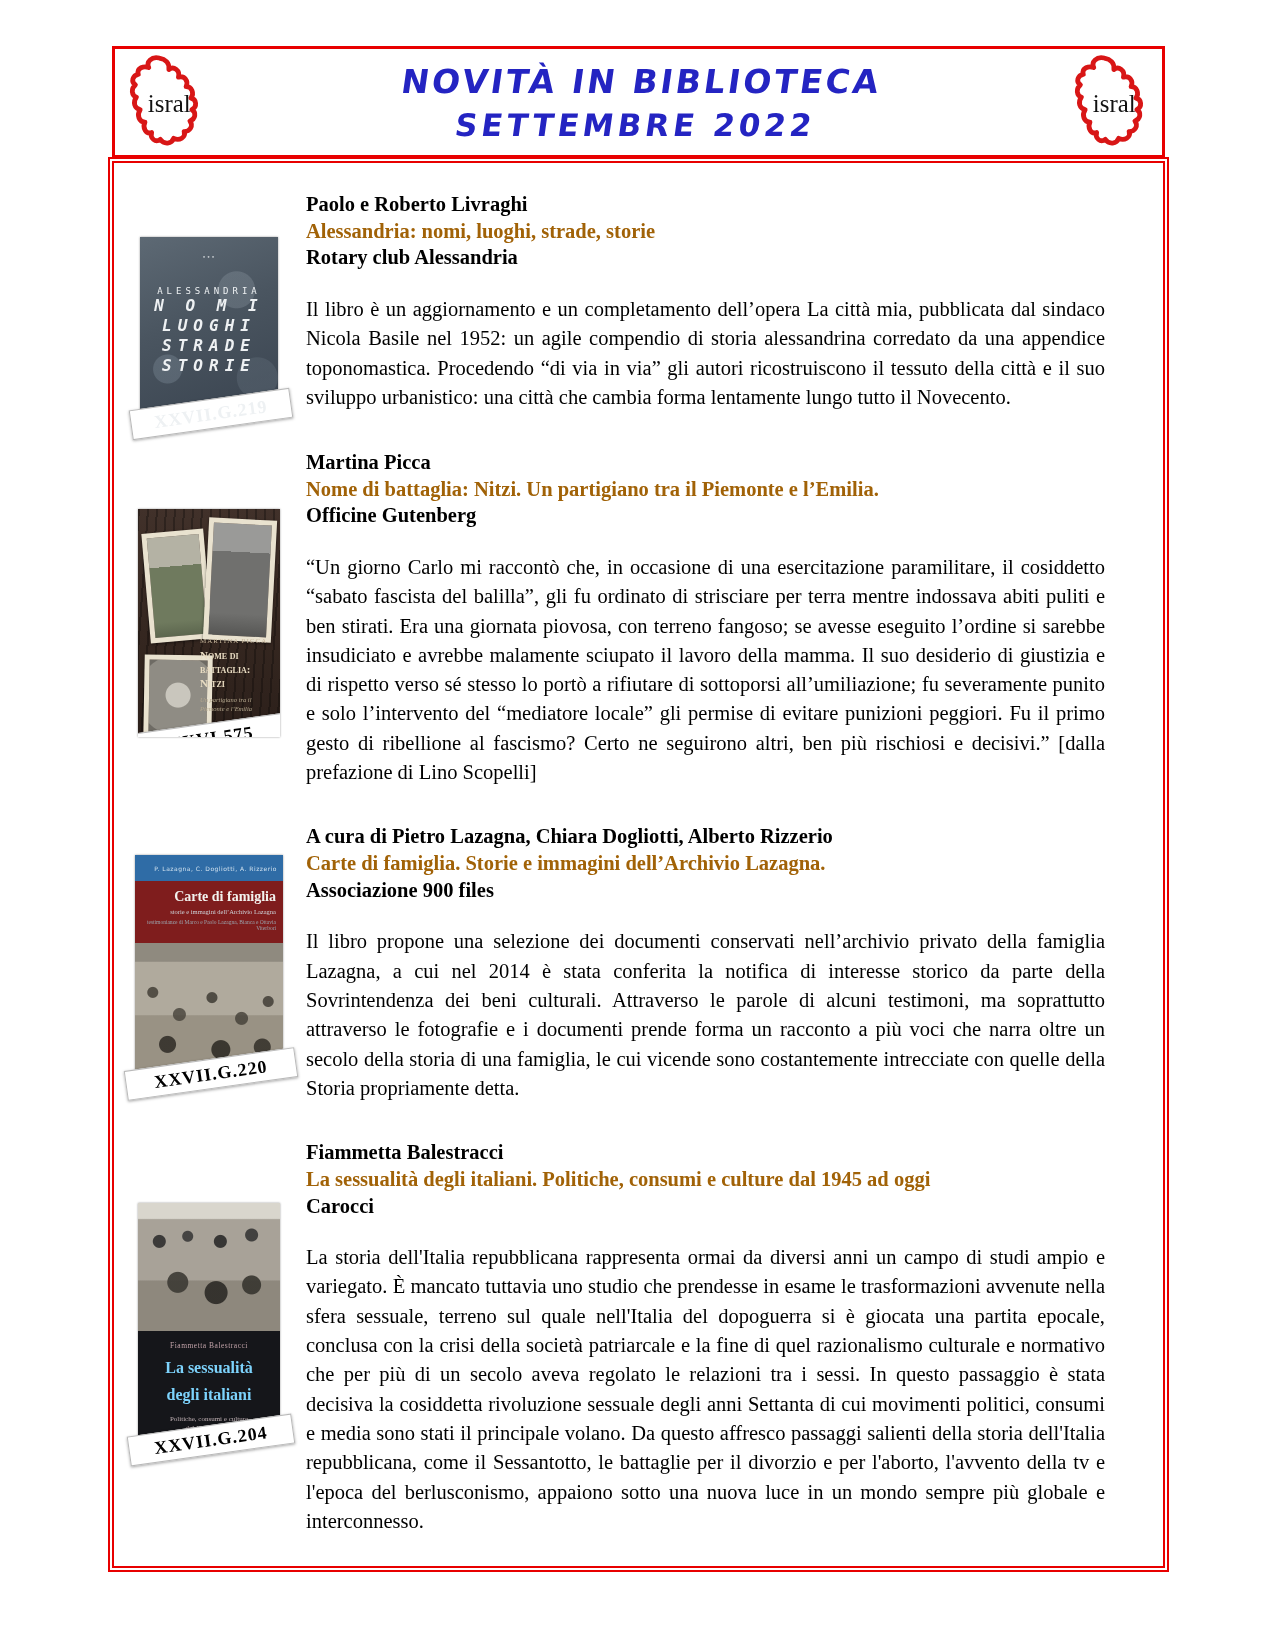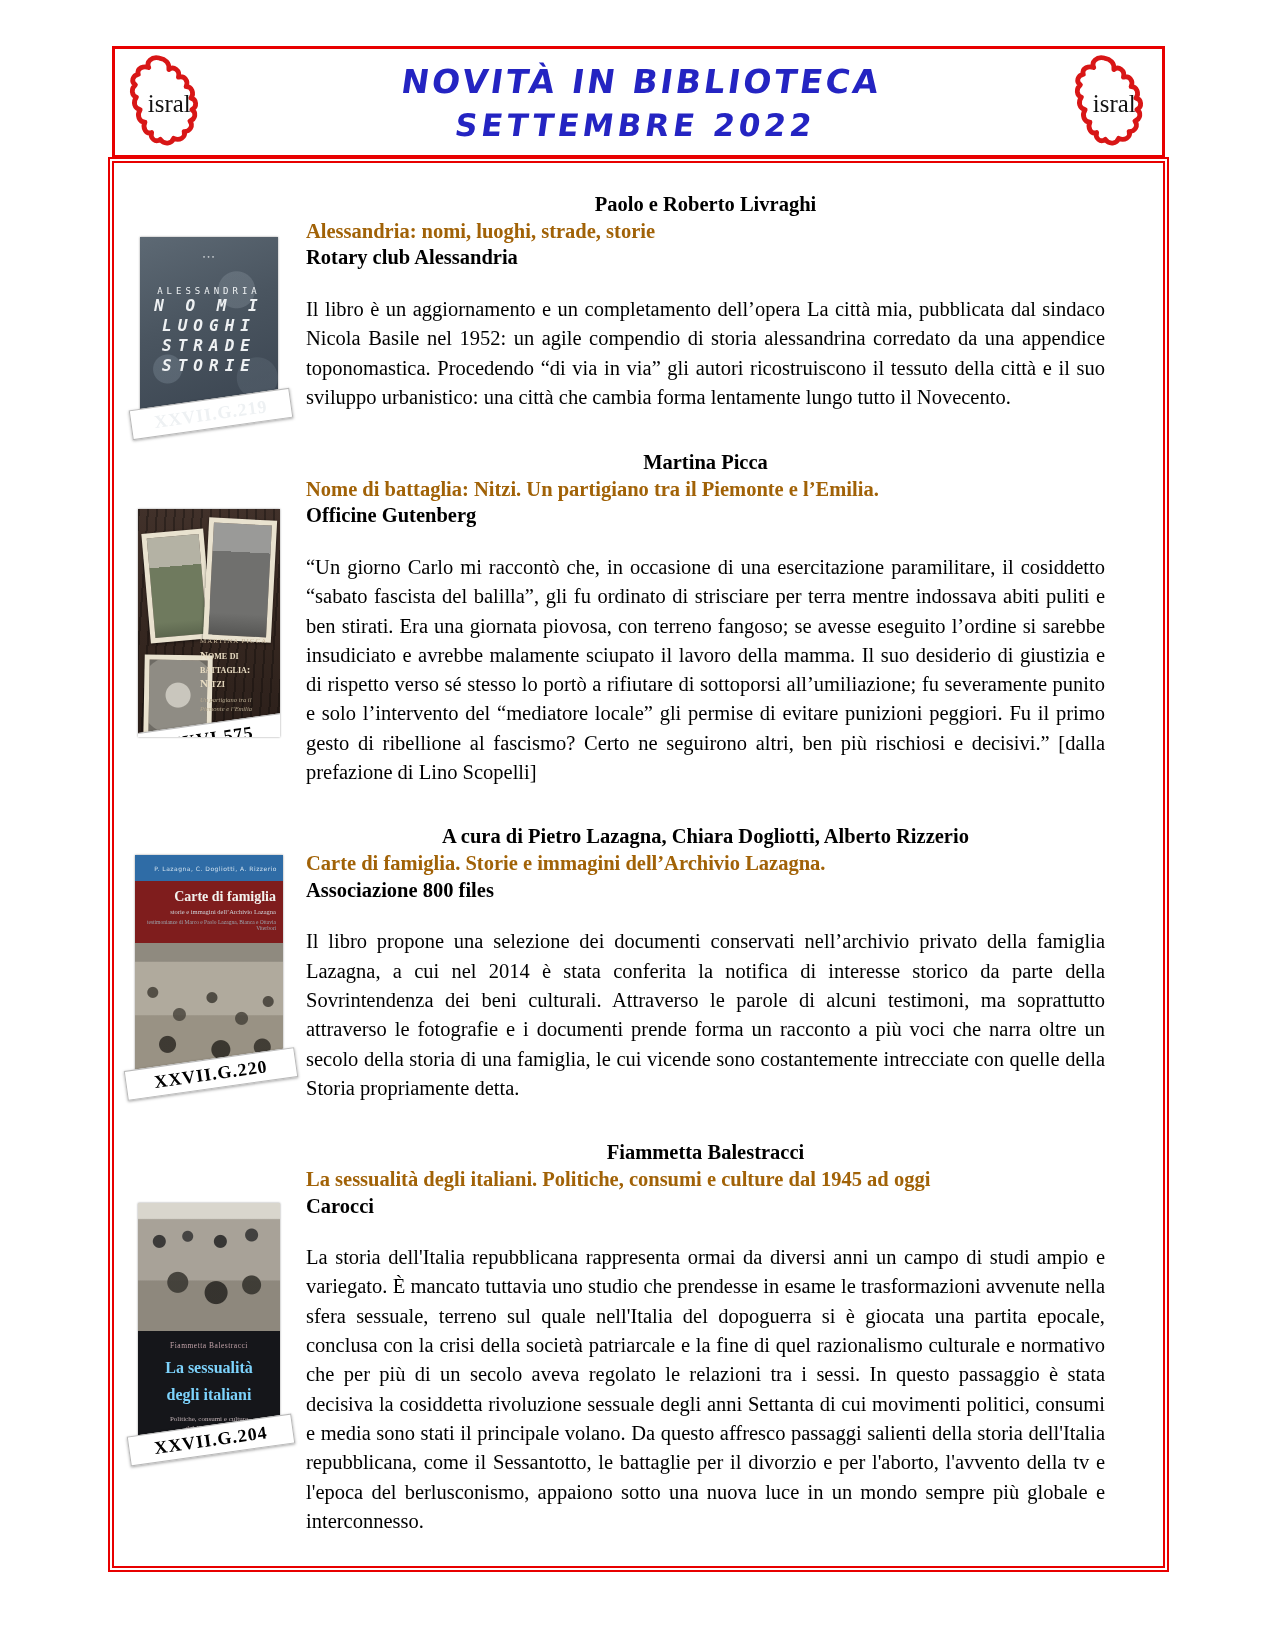--- a/index.html
+++ b/index.html
@@ -30,21 +30,21 @@
   
   .content-box{
     border:2px solid #e80000;outline:2px solid #e80000;outline-offset:2px;
     box-sizing:border-box;padding:28px 58px 30px 10px;background:#fff;
     min-height:1352px;
   }
   .entry{display:flex;margin-bottom:36px;}
   .entry:last-child{margin-bottom:0;}
   .entry-left{width:170px;flex:none;position:relative;}
   .entry-text{flex:1;padding-left:12px;}
-  .entry-author{font-weight:bold;font-size:20.5px;line-height:1.3;text-align:center;}
+  .entry-author{font-weight:bold;font-size:20.5px;line-height:1.3;}
   .entry-title{font-weight:bold;font-size:20.5px;line-height:1.3;color:#a16207;}
   .entry-publisher{font-weight:bold;font-size:20.5px;line-height:1.3;margin-bottom:24px;}
   .entry-desc{font-size:20.5px;line-height:1.43;text-align:justify;}
 
   
   .cover{position:relative;margin:0 auto;box-shadow:0 0 2px rgba(0,0,0,.4);}
   .call-strip{
     position:absolute;left:-10px;right:-14px;bottom:-16px;
     background:#fff;border:1px solid #b9b9b9;box-shadow:0 1px 3px rgba(0,0,0,.35);
     transform:rotate(-8deg);text-align:center;
@@ -211,21 +211,21 @@
             <div class="c3-sub">storie e immagini dell’Archivio Lazagna</div>
             <div class="c3-sub2">testimonianze di Marco e Paolo Lazagna, Bianca e Ottavia Viterbori</div>
           </div>
           <div class="c3-photo"></div>
           <div class="call-strip">XXVII.G.220</div>
         </div>
       </div>
       <div class="entry-text">
         <div class="entry-author">A cura di Pietro Lazagna, Chiara Dogliotti, Alberto Rizzerio</div>
         <div class="entry-title">Carte di famiglia. Storie e immagini dell’Archivio Lazagna.</div>
-        <div class="entry-publisher">Associazione 800 files</div>
+        <div class="entry-publisher">Associazione 900 files</div>
         <div class="entry-desc">Il libro propone una selezione dei documenti conservati nell’archivio privato della famiglia Lazagna, a cui nel 2014 è stata conferita la notifica di interesse storico da parte della Sovrintendenza dei beni culturali. Attraverso le parole di alcuni testimoni, ma soprattutto attraverso le fotografie e i documenti prende forma un racconto a più voci che narra oltre un secolo della storia di una famiglia, le cui vicende sono costantemente intrecciate con quelle della Storia propriamente detta.</div>
       </div>
     </div>
 
     <div class="entry">
       <div class="entry-left">
         <div class="cover cover4">
           <div class="c4-photo"></div>
           <div class="c4-text">
             <div class="c4-author">Fiammetta Balestracci</div>

